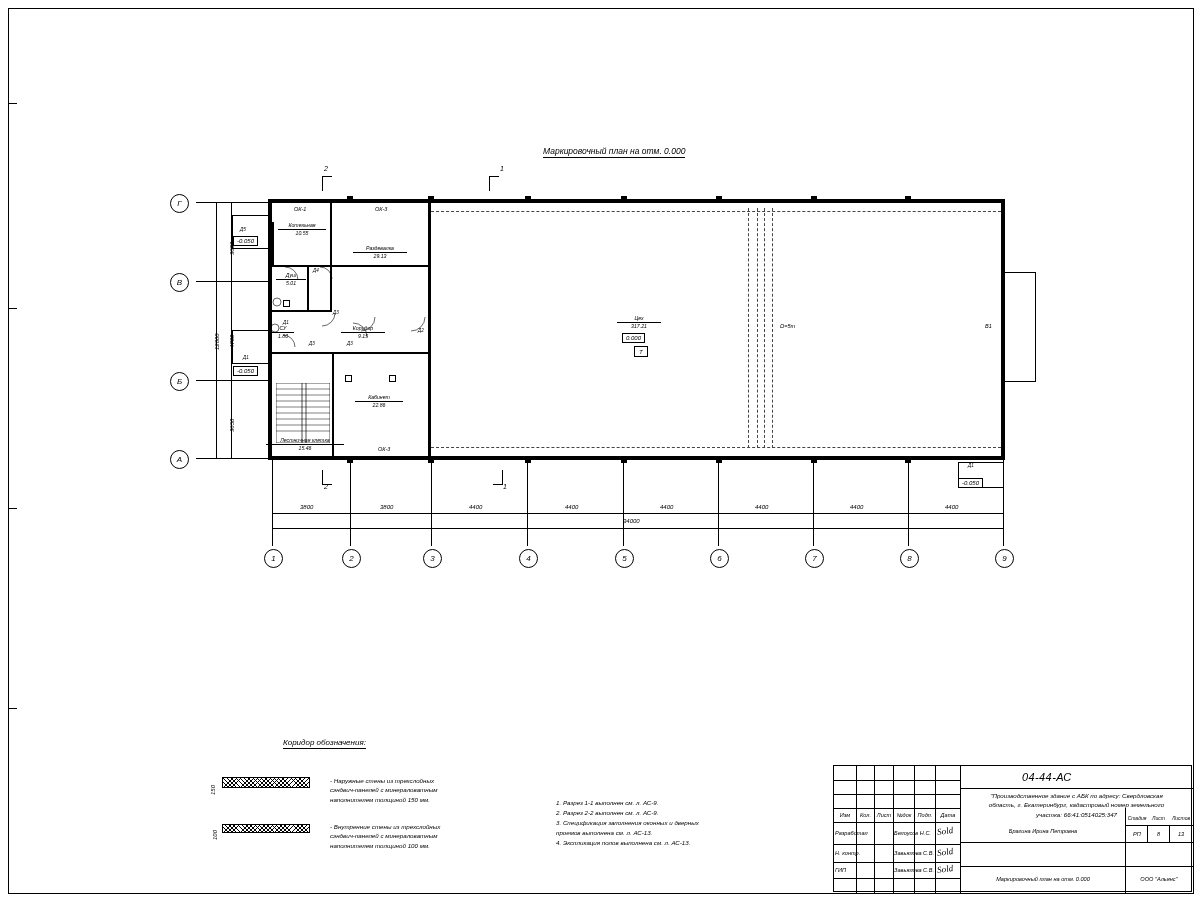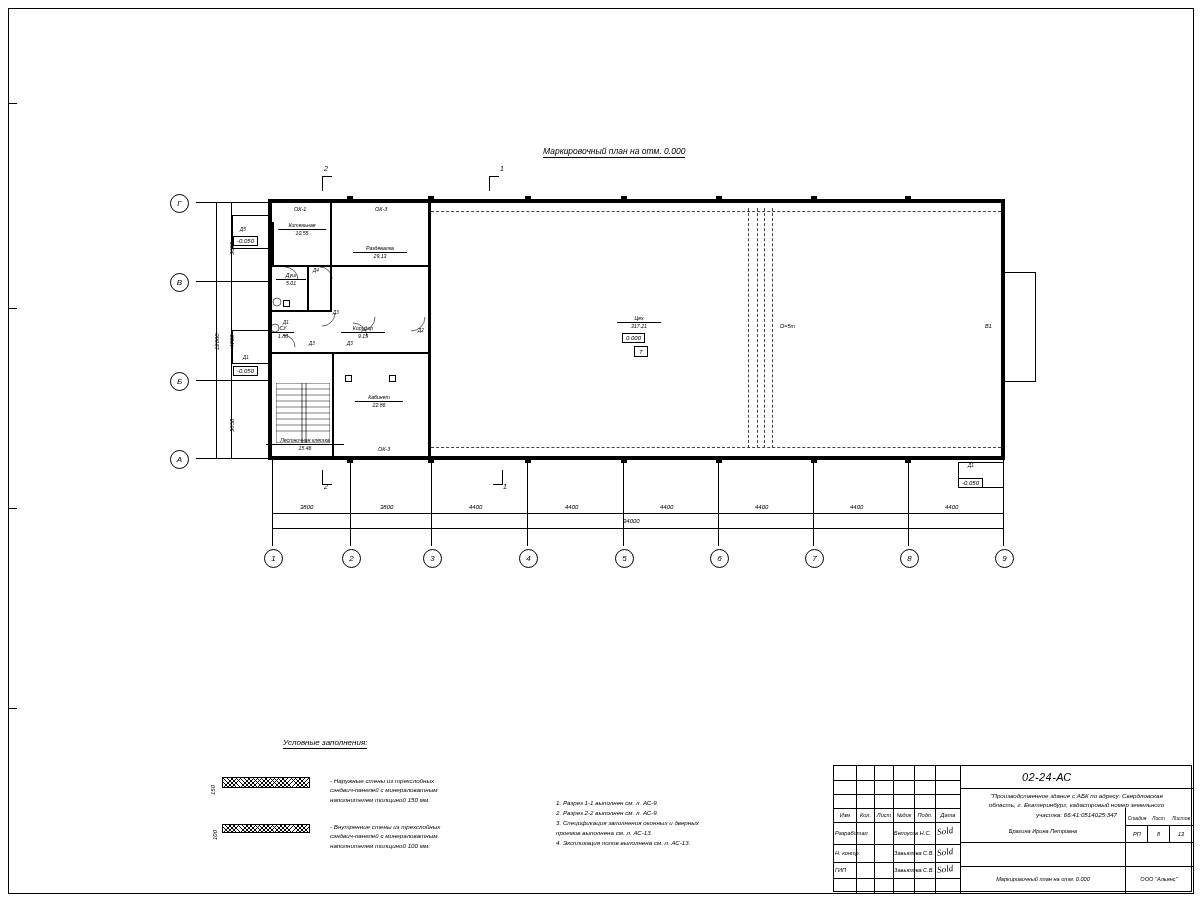--- a/index.html
+++ b/index.html
@@ -293,21 +293,21 @@
     <div class="circ" style="left:342px;top:549px;">2</div>
     <div class="circ" style="left:423px;top:549px;">3</div>
     <div class="circ" style="left:519px;top:549px;">4</div>
     <div class="circ" style="left:615px;top:549px;">5</div>
     <div class="circ" style="left:710px;top:549px;">6</div>
     <div class="circ" style="left:805px;top:549px;">7</div>
     <div class="circ" style="left:900px;top:549px;">8</div>
     <div class="circ" style="left:995px;top:549px;">9</div>
   </div>
 
-  <div class="legend-title">Условные заполнения:</div>
+  <div class="legend-title">Коридор обозначения:</div>
 
   <div class="hatch" style="left:222px;top:777px;width:86px;height:9px;"></div>
   <div class="dimtxt vert" style="left:210px;top:795px;">150</div>
   <div class="legtxt" style="left:330px;top:776px;">
     <span>- Наружные стены из трехслойных</span><br>
     <span>  сэндвич-панелей с минераловатным</span><br>
     <span>  наполнителем толщиной 150 мм.</span>
   </div>
 
   <div class="hatch" style="left:222px;top:824px;width:86px;height:7px;"></div>
@@ -344,21 +344,21 @@
     <div class="l" style="left:80px;top:0;width:1px;height:127px;"></div>
     <div class="l" style="left:101px;top:0;width:1px;height:127px;"></div>
 
     <div class="l" style="left:126px;top:22px;width:233px;height:1px;"></div>
     <div class="l" style="left:126px;top:76px;width:233px;height:1px;"></div>
     <div class="l" style="left:126px;top:100px;width:233px;height:1px;"></div>
     <div class="l" style="left:291px;top:59px;width:68px;height:1px;"></div>
     <div class="l" style="left:313px;top:59px;width:1px;height:17px;"></div>
     <div class="l" style="left:335px;top:59px;width:1px;height:17px;"></div>
 
-    <div class="bigcode" style="left:188px;top:5px;">02-24-АС</div>
+    <div class="bigcode" style="left:188px;top:5px;">04-44-АС</div>
 
     <div class="obj" style="left:128px;top:25px;width:229px;">
       <span>"Производственное здание с АБК по адресу: Свердловская</span><br>
       <span>область, г. Екатеринбург, кадастровый номер земельного</span><br>
       <span>участка: 66:41:0514025:347</span>
     </div>
 
     <div class="scell" style="left:0;top:43px;width:22px;height:13px;">Изм</div>
     <div class="scell" style="left:23px;top:43px;width:17px;height:13px;">Кол.</div>
     <div class="scell" style="left:41px;top:43px;width:18px;height:13px;">Лист</div>

